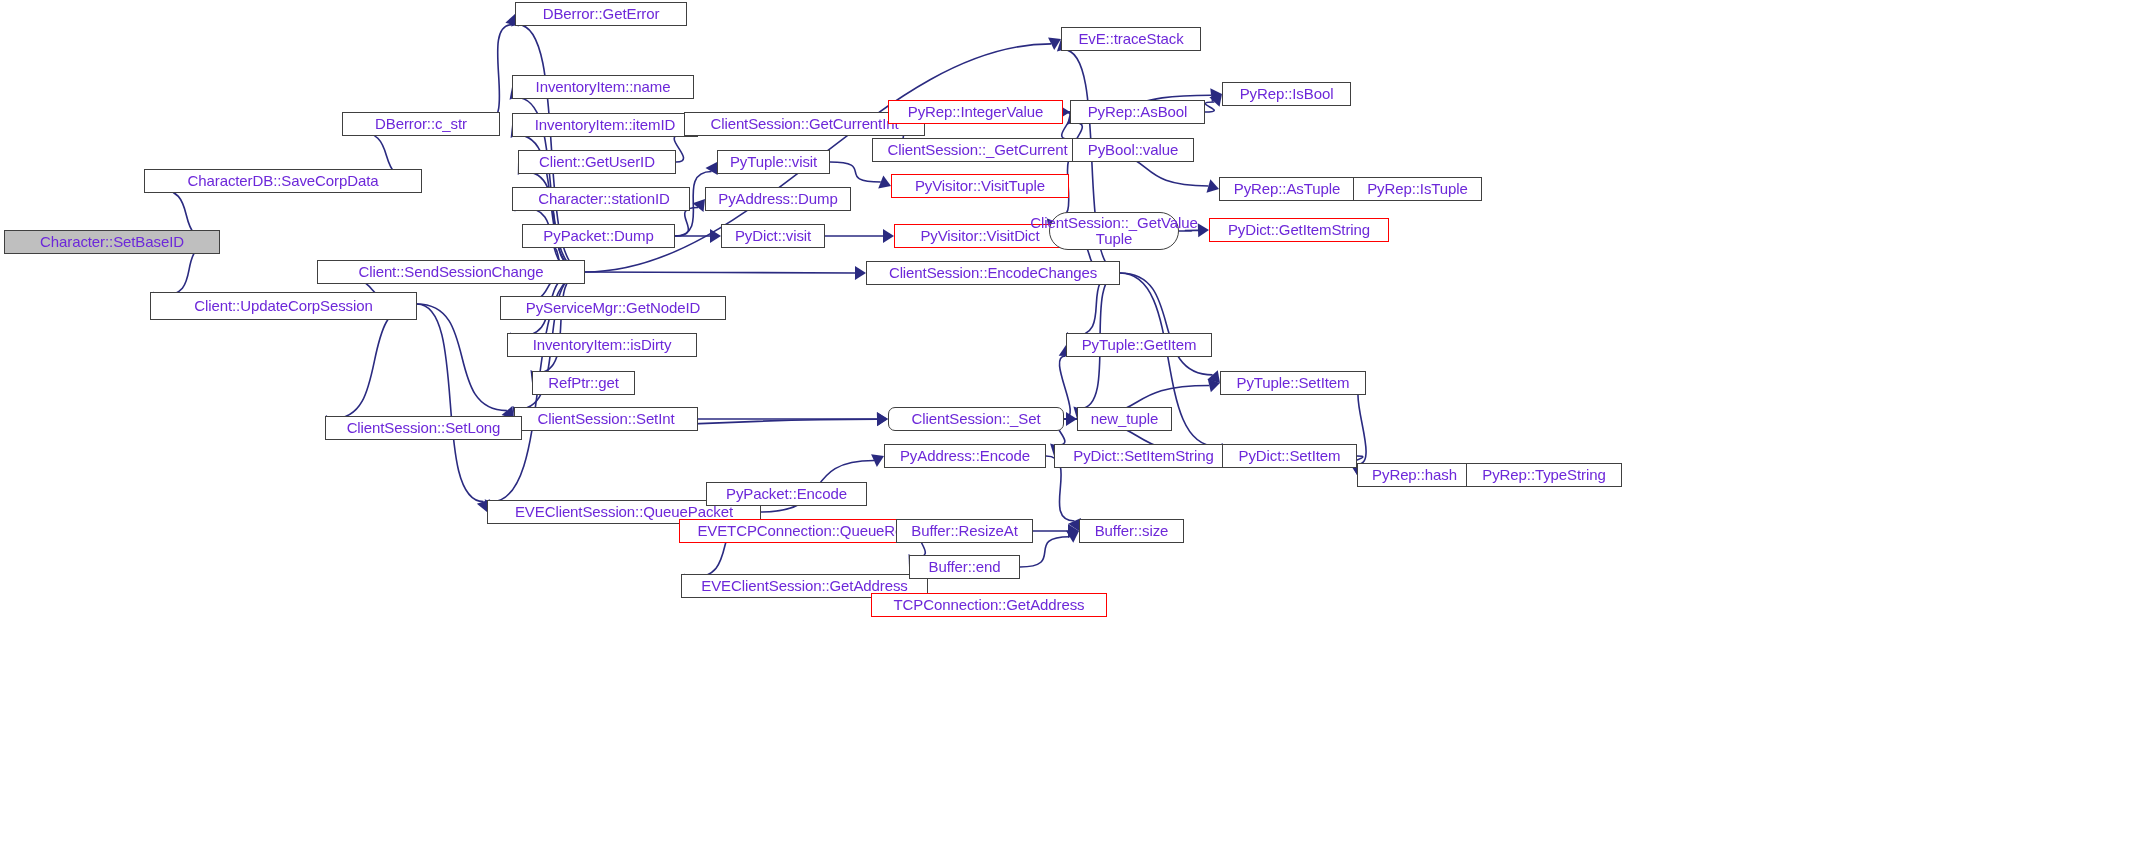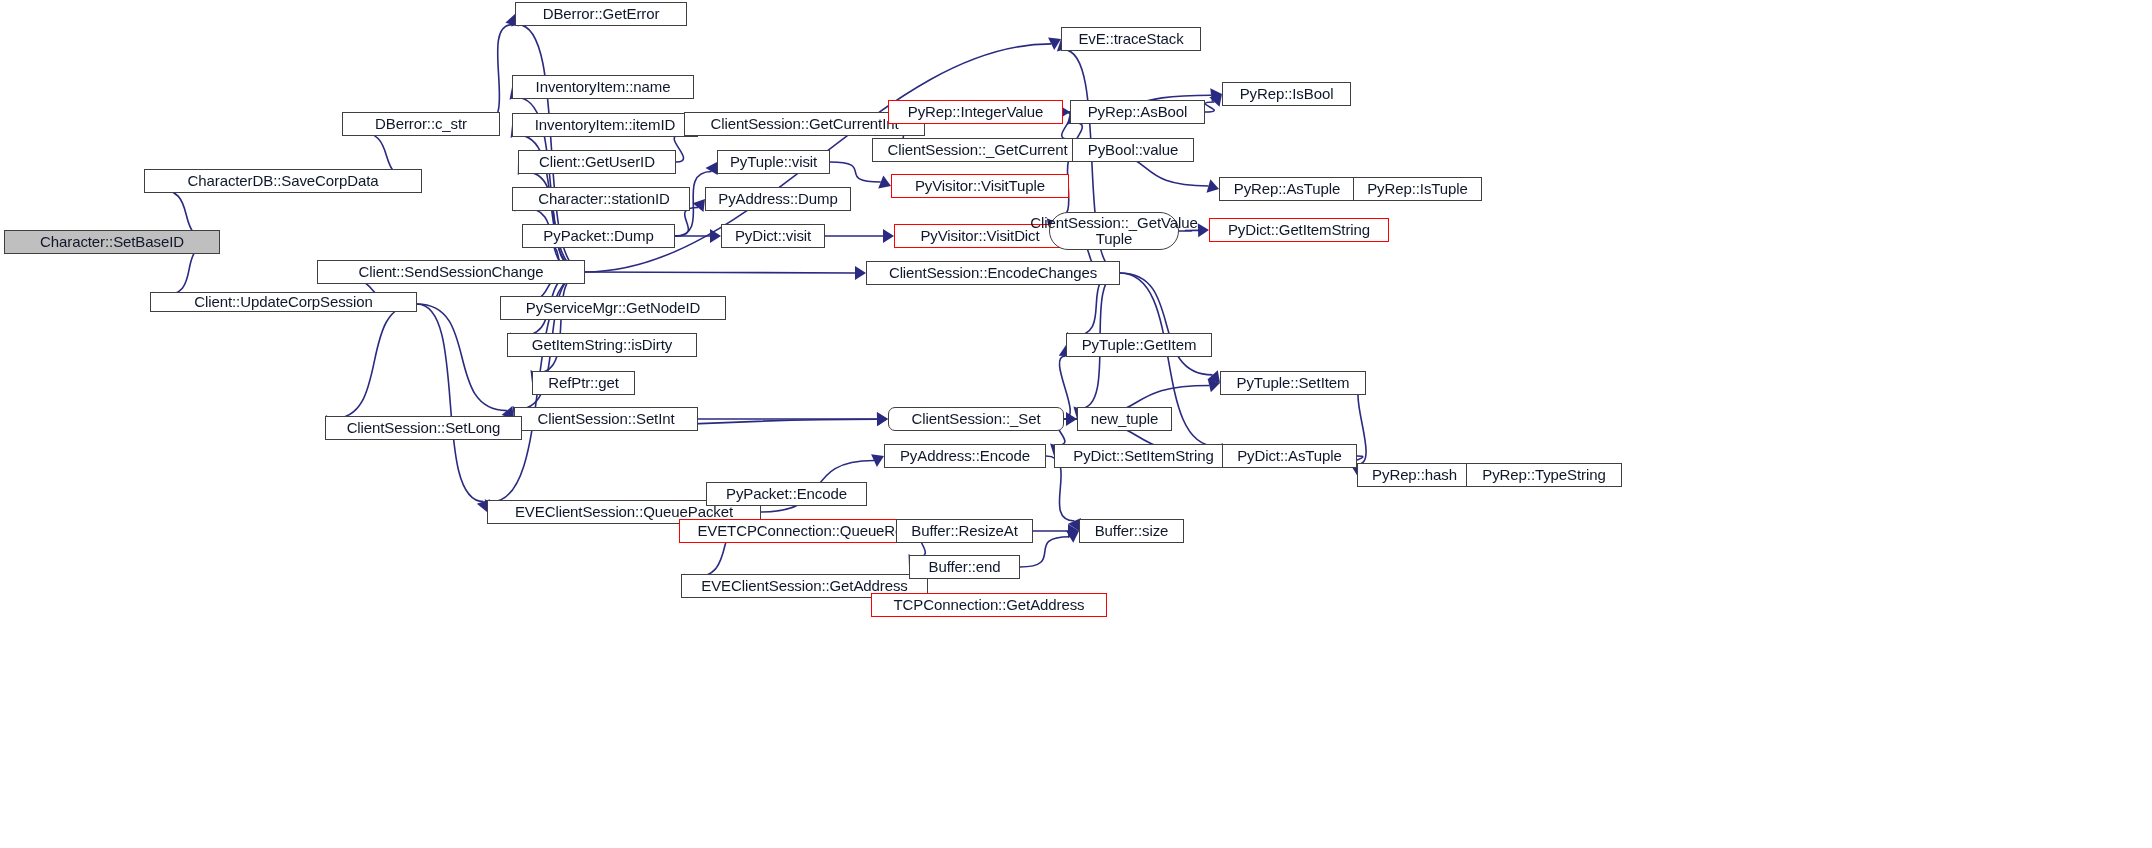--- a/index.html
+++ b/index.html
@@ -29,21 +29,21 @@
   }
   .arrow-head {
     fill: #2a2a80;
     stroke: none;
   }
   .node-box {
     position: absolute;
     box-sizing: border-box;
     background: #ffffff;
     border: 1.4px solid #404040;
-    color: #0f172a;
+    color: #6d28d9;
     font-size: 15px;
     line-height: 1.05;
     display: flex;
     align-items: center;
     justify-content: center;
     text-align: center;
     white-space: pre-line;
     letter-spacing: -0.1px;
     cursor: pointer;
   }
@@ -190,31 +190,31 @@
       <path d="M 1033 531 C 1073.7 531, 1027.3 531, 1068 531" class="edge-path"></path>
       <polygon points="1079,531 1068,538 1068,524" class="arrow-head"></polygon>
       <path d="M 1020 567 C 1066.55 567, 1023.0599679162972 536.7295111019205, 1069.6099679162971 536.7295111019205" class="edge-path"></path>
       <polygon points="1079,531 1073.256020435701,542.7049860642769 1065.9639153968933,530.754036139564" class="arrow-head"></polygon>
       <path d="M 1046 456 C 1080.85 456, 1039.7198752430738 520.9315346433496, 1074.5698752430737 520.9315346433496" class="edge-path"></path>
       <polygon points="1079,531 1068.1626700161144,523.7507049432116 1080.9770804700331,518.1123643434875" class="arrow-head"></polygon>
     </svg>
   <div id="node-layer">
       <div class="node-box root" style="left: 4px; top: 230px; width: 216px; height: 24px;">Character::SetBaseID</div>
       <div class="node-box" style="left: 144px; top: 169px; width: 278px; height: 24px;">CharacterDB::SaveCorpData</div>
-      <div class="node-box" style="left: 150px; top: 292px; width: 267px; height: 20px;">Client::UpdateCorpSession</div>
+      <div class="node-box" style="left: 150px; top: 292px; width: 267px; height: 28px;">Client::UpdateCorpSession</div>
       <div class="node-box" style="left: 342px; top: 112px; width: 158px; height: 24px;">DBerror::c_str</div>
       <div class="node-box" style="left: 515px; top: 2px; width: 172px; height: 24px;">DBerror::GetError</div>
       <div class="node-box" style="left: 512px; top: 75px; width: 182px; height: 24px;">InventoryItem::name</div>
       <div class="node-box" style="left: 512px; top: 113px; width: 186px; height: 24px;">InventoryItem::itemID</div>
       <div class="node-box" style="left: 518px; top: 150px; width: 158px; height: 24px;">Client::GetUserID</div>
       <div class="node-box" style="left: 512px; top: 187px; width: 178px; height: 24px; padding-left: 6px;">Character::stationID</div>
       <div class="node-box" style="left: 522px; top: 224px; width: 153px; height: 24px;">PyPacket::Dump</div>
       <div class="node-box" style="left: 317px; top: 260px; width: 268px; height: 24px;">Client::SendSessionChange</div>
       <div class="node-box" style="left: 500px; top: 296px; width: 226px; height: 24px;">PyServiceMgr::GetNodeID</div>
-      <div class="node-box" style="left: 507px; top: 333px; width: 190px; height: 24px;">GetItemString::isDirty</div>
+      <div class="node-box" style="left: 507px; top: 333px; width: 190px; height: 24px;">InventoryItem::isDirty</div>
       <div class="node-box" style="left: 532px; top: 371px; width: 103px; height: 24px;">RefPtr::get</div>
       <div class="node-box" style="left: 514px; top: 407px; width: 184px; height: 24px;">ClientSession::SetInt</div>
       <div class="node-box" style="left: 325px; top: 416px; width: 197px; height: 24px;">ClientSession::SetLong</div>
       <div class="node-box" style="left: 487px; top: 500px; width: 274px; height: 24px;">EVEClientSession::QueuePacket</div>
       <div class="node-box" style="left: 684px; top: 112px; width: 241px; height: 24px;">ClientSession::GetCurrentInt</div>
       <div class="node-box" style="left: 717px; top: 150px; width: 113px; height: 24px;">PyTuple::visit</div>
       <div class="node-box" style="left: 705px; top: 187px; width: 146px; height: 24px;">PyAddress::Dump</div>
       <div class="node-box" style="left: 721px; top: 224px; width: 104px; height: 24px;">PyDict::visit</div>
       <div class="node-box" style="left: 706px; top: 482px; width: 161px; height: 24px;">PyPacket::Encode</div>
       <div class="node-box warn" style="left: 679px; top: 519px; width: 251px; height: 24px;">EVETCPConnection::QueueRep</div>
@@ -235,18 +235,18 @@
       <div class="node-box" style="left: 1049px; top: 212px; width: 130px; height: 38px; border-radius: 19px;">ClientSession::_GetValue
 Tuple</div>
       <div class="node-box" style="left: 1066px; top: 333px; width: 146px; height: 24px;">PyTuple::GetItem</div>
       <div class="node-box" style="left: 1077px; top: 407px; width: 95px; height: 24px;">new_tuple</div>
       <div class="node-box" style="left: 1054px; top: 444px; width: 179px; height: 24px;">PyDict::SetItemString</div>
       <div class="node-box" style="left: 1079px; top: 519px; width: 105px; height: 24px;">Buffer::size</div>
       <div class="node-box" style="left: 1222px; top: 82px; width: 129px; height: 24px;">PyRep::IsBool</div>
       <div class="node-box" style="left: 1219px; top: 177px; width: 136px; height: 24px;">PyRep::AsTuple</div>
       <div class="node-box warn" style="left: 1209px; top: 218px; width: 180px; height: 24px;">PyDict::GetItemString</div>
       <div class="node-box" style="left: 1220px; top: 371px; width: 146px; height: 24px;">PyTuple::SetItem</div>
-      <div class="node-box" style="left: 1222px; top: 444px; width: 135px; height: 24px;">PyDict::AsTuple</div>
+      <div class="node-box" style="left: 1222px; top: 444px; width: 135px; height: 24px;">PyDict::SetItem</div>
       <div class="node-box" style="left: 1357px; top: 463px; width: 115px; height: 24px;">PyRep::hash</div>
       <div class="node-box" style="left: 1353px; top: 177px; width: 129px; height: 24px;">PyRep::IsTuple</div>
       <div class="node-box" style="left: 1466px; top: 463px; width: 156px; height: 24px;">PyRep::TypeString</div>
     </div>
 </div>
 
 </body></html>

